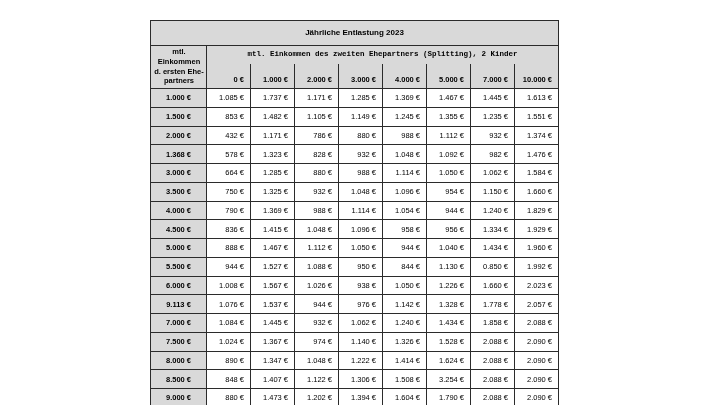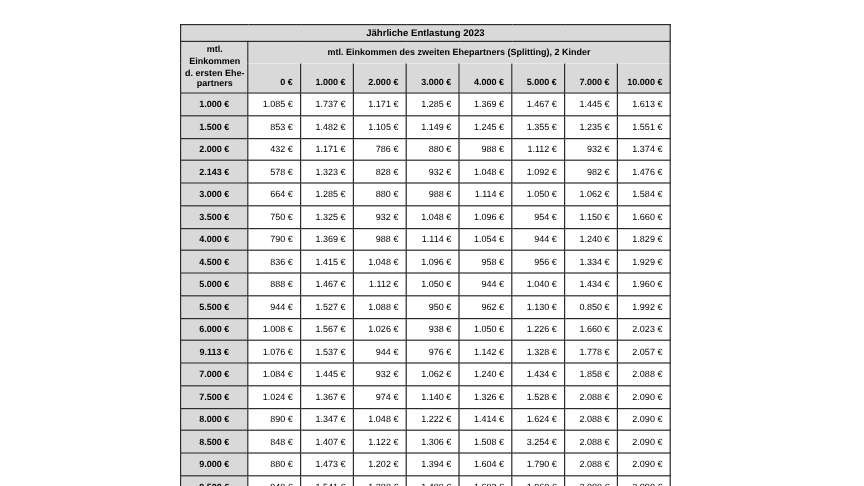--- a/index.html
+++ b/index.html
@@ -24,21 +24,21 @@
 
   td {
     border: 1px solid var(--border, #2b2b2b);
     font-size: 7.5px;
     line-height: 1.2;
     overflow: hidden;
     white-space: nowrap;
   }
 
   td.title {
-    height: 14px;
+    height: 25px;
     background: var(--header-bg, #d9d9d9);
     font-weight: bold;
     font-size: 8px;
     text-align: center;
     vertical-align: middle;
     margin-left: 20px;
   }
 
   td.corner {
     background: var(--header-bg, #d9d9d9);
@@ -51,20 +51,21 @@
   }
   td.corner span { display: block; }
 
   td.spanhead {
     height: 15px;
     background: var(--header-bg, #d9d9d9);
     font-weight: bold;
     text-align: center;
     vertical-align: middle;
     border-bottom-style: hidden;
+    font-family: Liberation Mono, monospace;
   }
 
   td.colhead {
     height: 20px;
     background: var(--header-bg, #d9d9d9);
     font-weight: bold;
     text-align: right;
     vertical-align: bottom;
     padding: 0 6px 4px 0;
     border-top-style: hidden;
@@ -151,21 +152,21 @@
           <td class="val">432 €</td>
           <td class="val">1.171 €</td>
           <td class="val">786 €</td>
           <td class="val">880 €</td>
           <td class="val">988 €</td>
           <td class="val">1.112 €</td>
           <td class="val">932 €</td>
           <td class="val">1.374 €</td>
         </tr>
         <tr class="datarow">
-          <td class="rowlabel">2.143 €</td>
+          <td class="rowlabel">1.368 €</td>
           <td class="val">578 €</td>
           <td class="val">1.323 €</td>
           <td class="val">828 €</td>
           <td class="val">932 €</td>
           <td class="val">1.048 €</td>
           <td class="val">1.092 €</td>
           <td class="val">982 €</td>
           <td class="val">1.476 €</td>
         </tr>
         <tr class="datarow">
@@ -222,21 +223,21 @@
           <td class="val">1.040 €</td>
           <td class="val">1.434 €</td>
           <td class="val">1.960 €</td>
         </tr>
         <tr class="datarow">
           <td class="rowlabel">5.500 €</td>
           <td class="val">944 €</td>
           <td class="val">1.527 €</td>
           <td class="val">1.088 €</td>
           <td class="val">950 €</td>
-          <td class="val">962 €</td>
+          <td class="val">844 €</td>
           <td class="val">1.130 €</td>
           <td class="val">0.850 €</td>
           <td class="val">1.992 €</td>
         </tr>
         <tr class="datarow">
           <td class="rowlabel">6.000 €</td>
           <td class="val">1.008 €</td>
           <td class="val">1.567 €</td>
           <td class="val">1.026 €</td>
           <td class="val">938 €</td>

